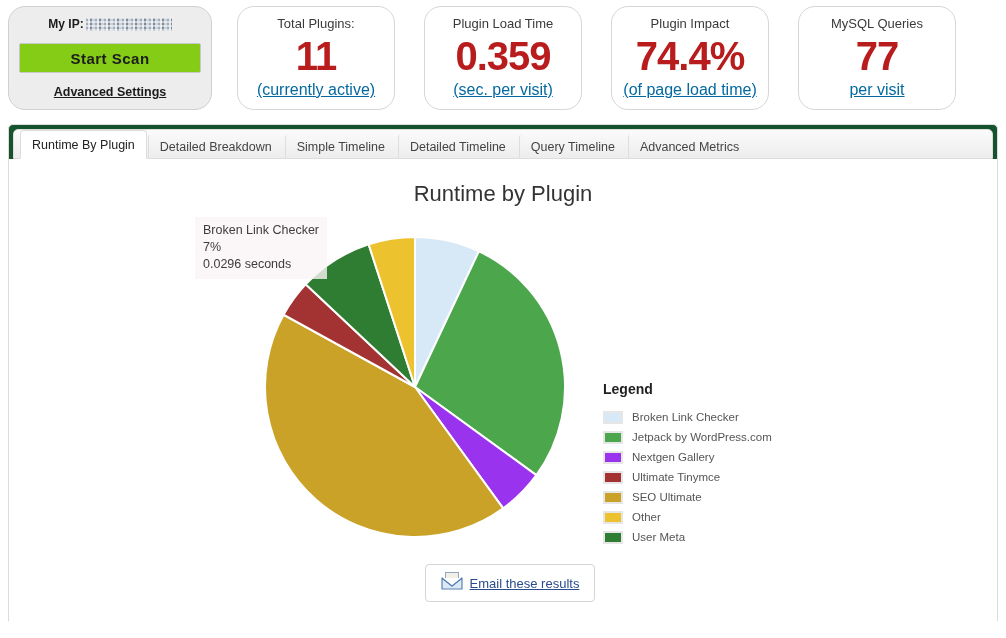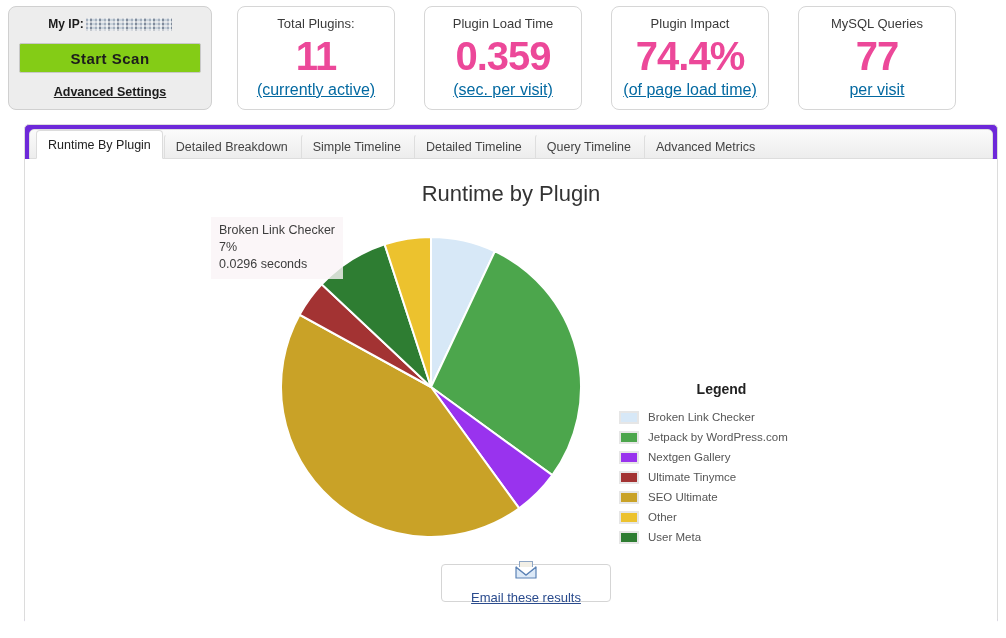--- a/index.html
+++ b/index.html
@@ -15,21 +15,21 @@
   #stats-row {
     display: flex;
     align-items: flex-start;
     gap: 0;
     padding: 6px 0 0 0;
     height: 118px;
   }
 
   .stat-card {
     border: 1px solid #d6d6d6;
-    border-radius: 8px;
+    border-radius: 17px;
     background: #ffffff;
     height: 104px;
     display: flex;
     flex-direction: column;
     justify-content: center;
     text-align: center;
     color: #222;
   }
 
   #ip-card {
@@ -85,33 +85,33 @@
     cursor: pointer;
     margin-bottom: 2px;
   }
 
   .metric-card { width: 158px; margin-left: 29px; }
   #card-total-plugins { margin-left: 25px; }
   .metric-label { font-size: 13px; color: #3a3a3a; line-height: 1.1; }
   .metric-value {
     font-size: 40px;
     font-weight: bold;
-    color: #ec4899;
+    color: #b91c1c;
     line-height: 1.05;
     margin: 3px 0 4px 0;
     letter-spacing: -1px;
   }
   .metric-sub { font-size: 16px; color: #0369a1; text-decoration: underline; }
 
   
   #tab-panel {
-    margin: 6px 8px 0 24px;
+    margin: 6px 8px 0 8px;
     border: 1px solid #dcdcdc;
     border-radius: 5px;
-    background: #6d28d9;
+    background: #14532d;
     height: 500px;
     position: relative;
   }
   #tab-strip {
     margin: 4px 4px 0 4px;
     height: 30px;
     background: linear-gradient(#fbfbfb, #ededed);
     border: 1px solid #dddddd;
     border-radius: 5px 5px 0 0;
     position: relative;
@@ -190,21 +190,21 @@
   #legend {
     position: absolute;
     left: 594px;
     top: 222px;
     width: 240px;
   }
   #legend-title {
     font-size: 14px;
     font-weight: bold;
     color: #222;
-    text-align: center;
+    text-align: left;
     width: 205px;
     margin-bottom: 10px;
   }
   .legend-item {
     display: flex;
     align-items: center;
     height: 20px;
     margin-bottom: 0px;
   }
   .legend-swatch {
@@ -224,21 +224,20 @@
     width: 170px;
     height: 38px;
     border: 1px solid #d5d5d5;
     border-radius: 4px;
     background: #ffffff;
     display: flex;
     align-items: center;
     justify-content: center;
     gap: 7px;
     cursor: pointer;
-    flex-direction: column;
   }
   #email-link {
     font-size: 13px;
     color: #2a4b8d;
     text-decoration: underline;
   }
 </style>
 </head>
 <body>
 

